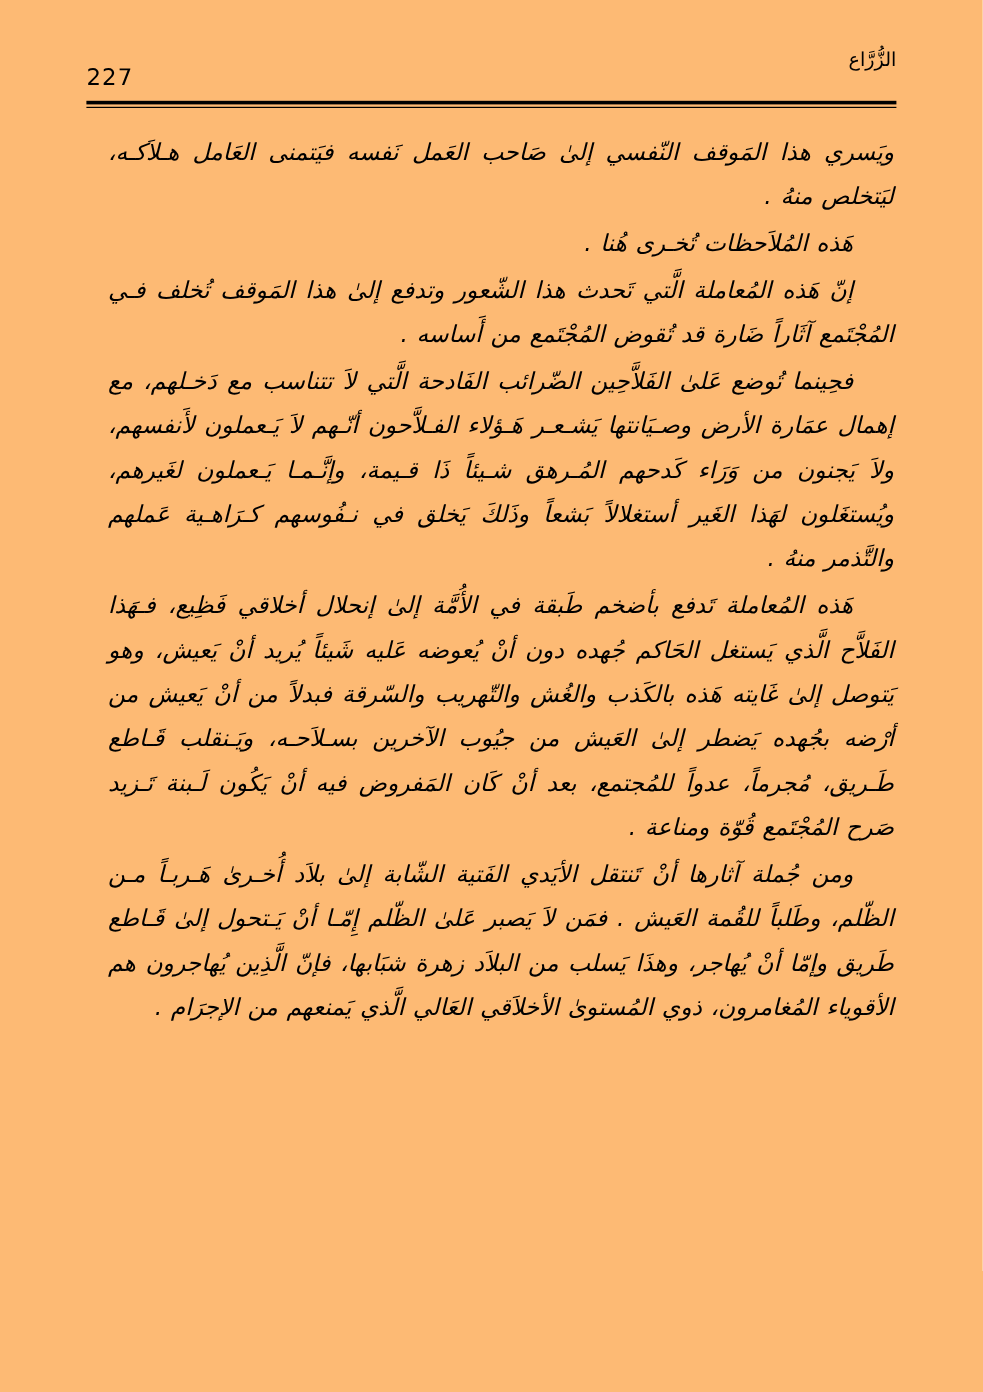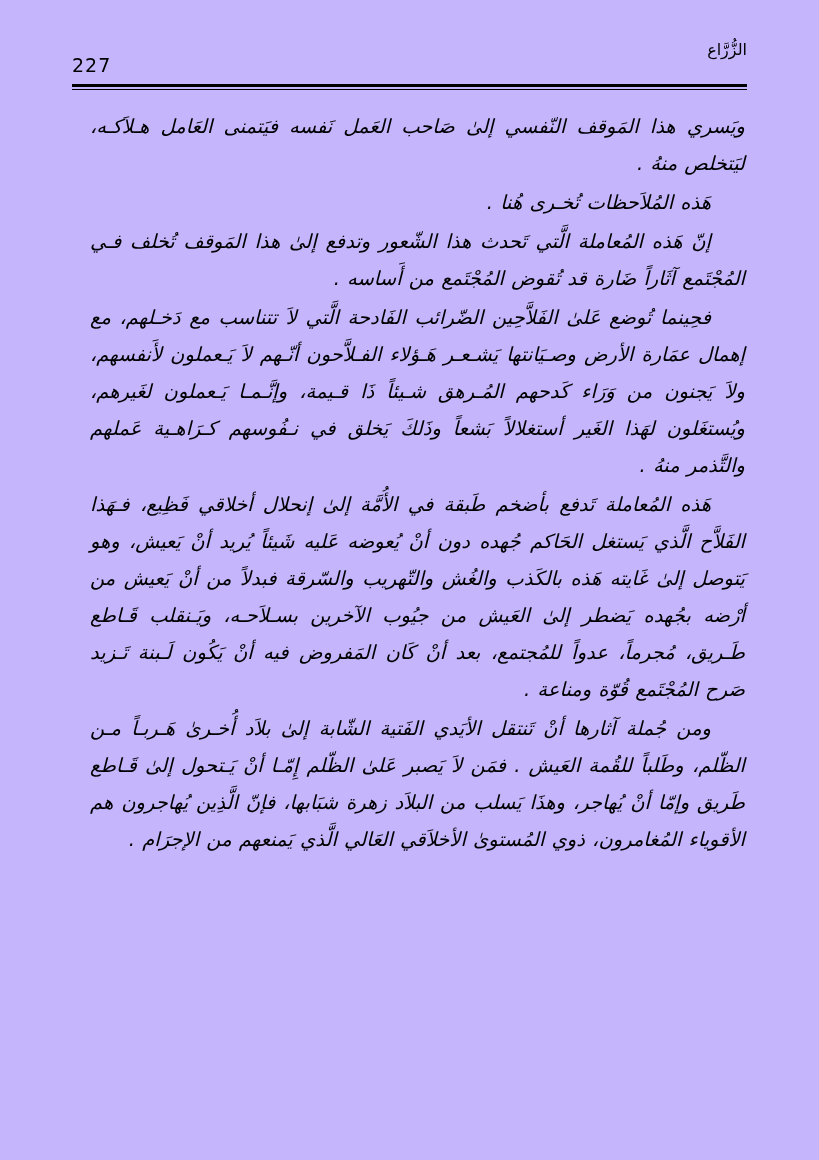--- a/index.html
+++ b/index.html
@@ -4,21 +4,21 @@
 <style>
   html, body {
     margin: 0;
     padding: 0;
     background: #ffffff;
   }
   .page {
     position: relative;
     width: 819px;
     height: 1160px;
-    background: #c4b5fd;
+    background: #fdba74;
     margin: 0 auto;
     font-family: "DejaVu Sans", sans-serif;
     color: #000000;
     overflow: hidden;
   }
   .header {
     position: absolute;
     top: 40px;
     left: 72px;
     right: 72px;

